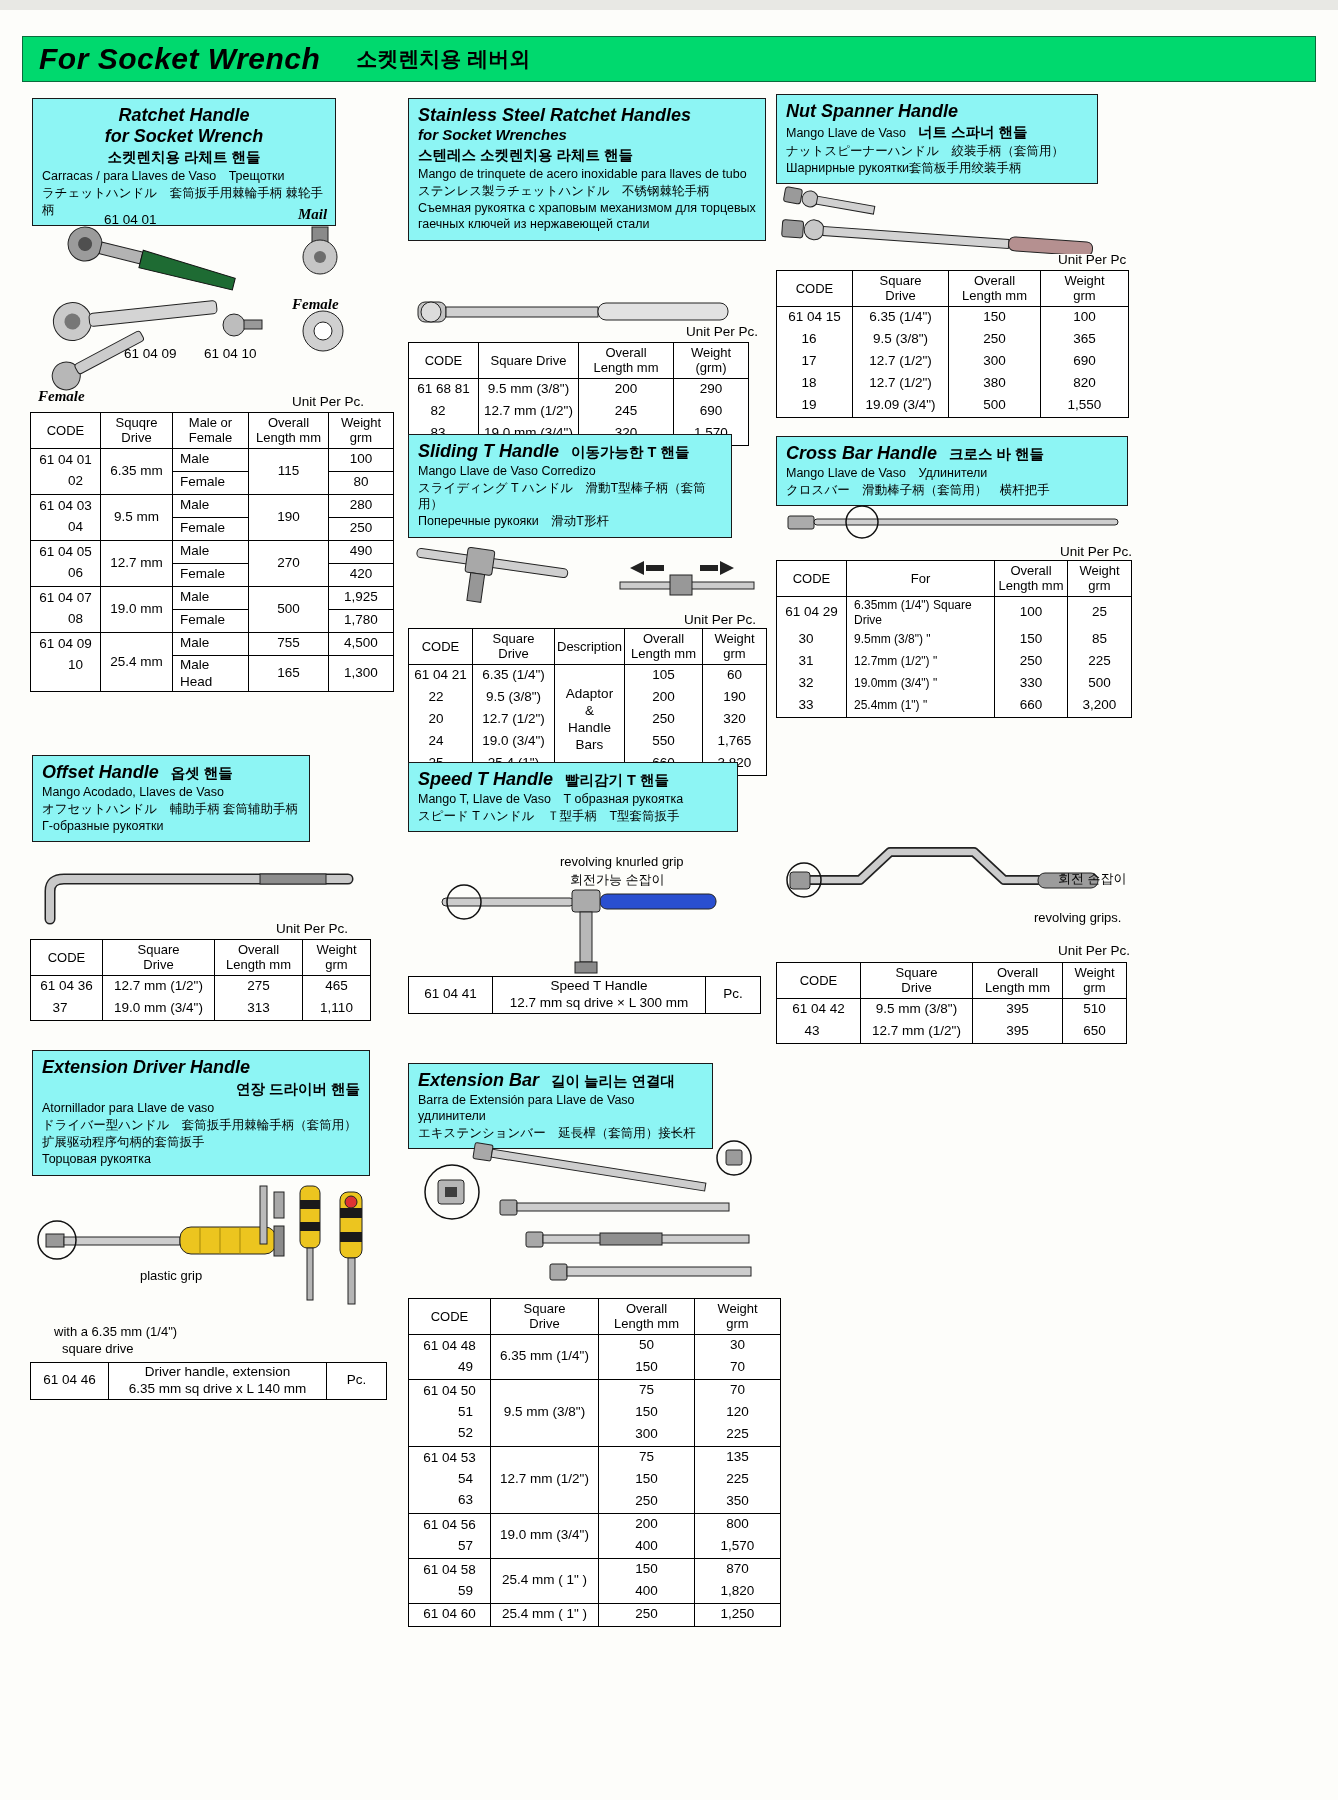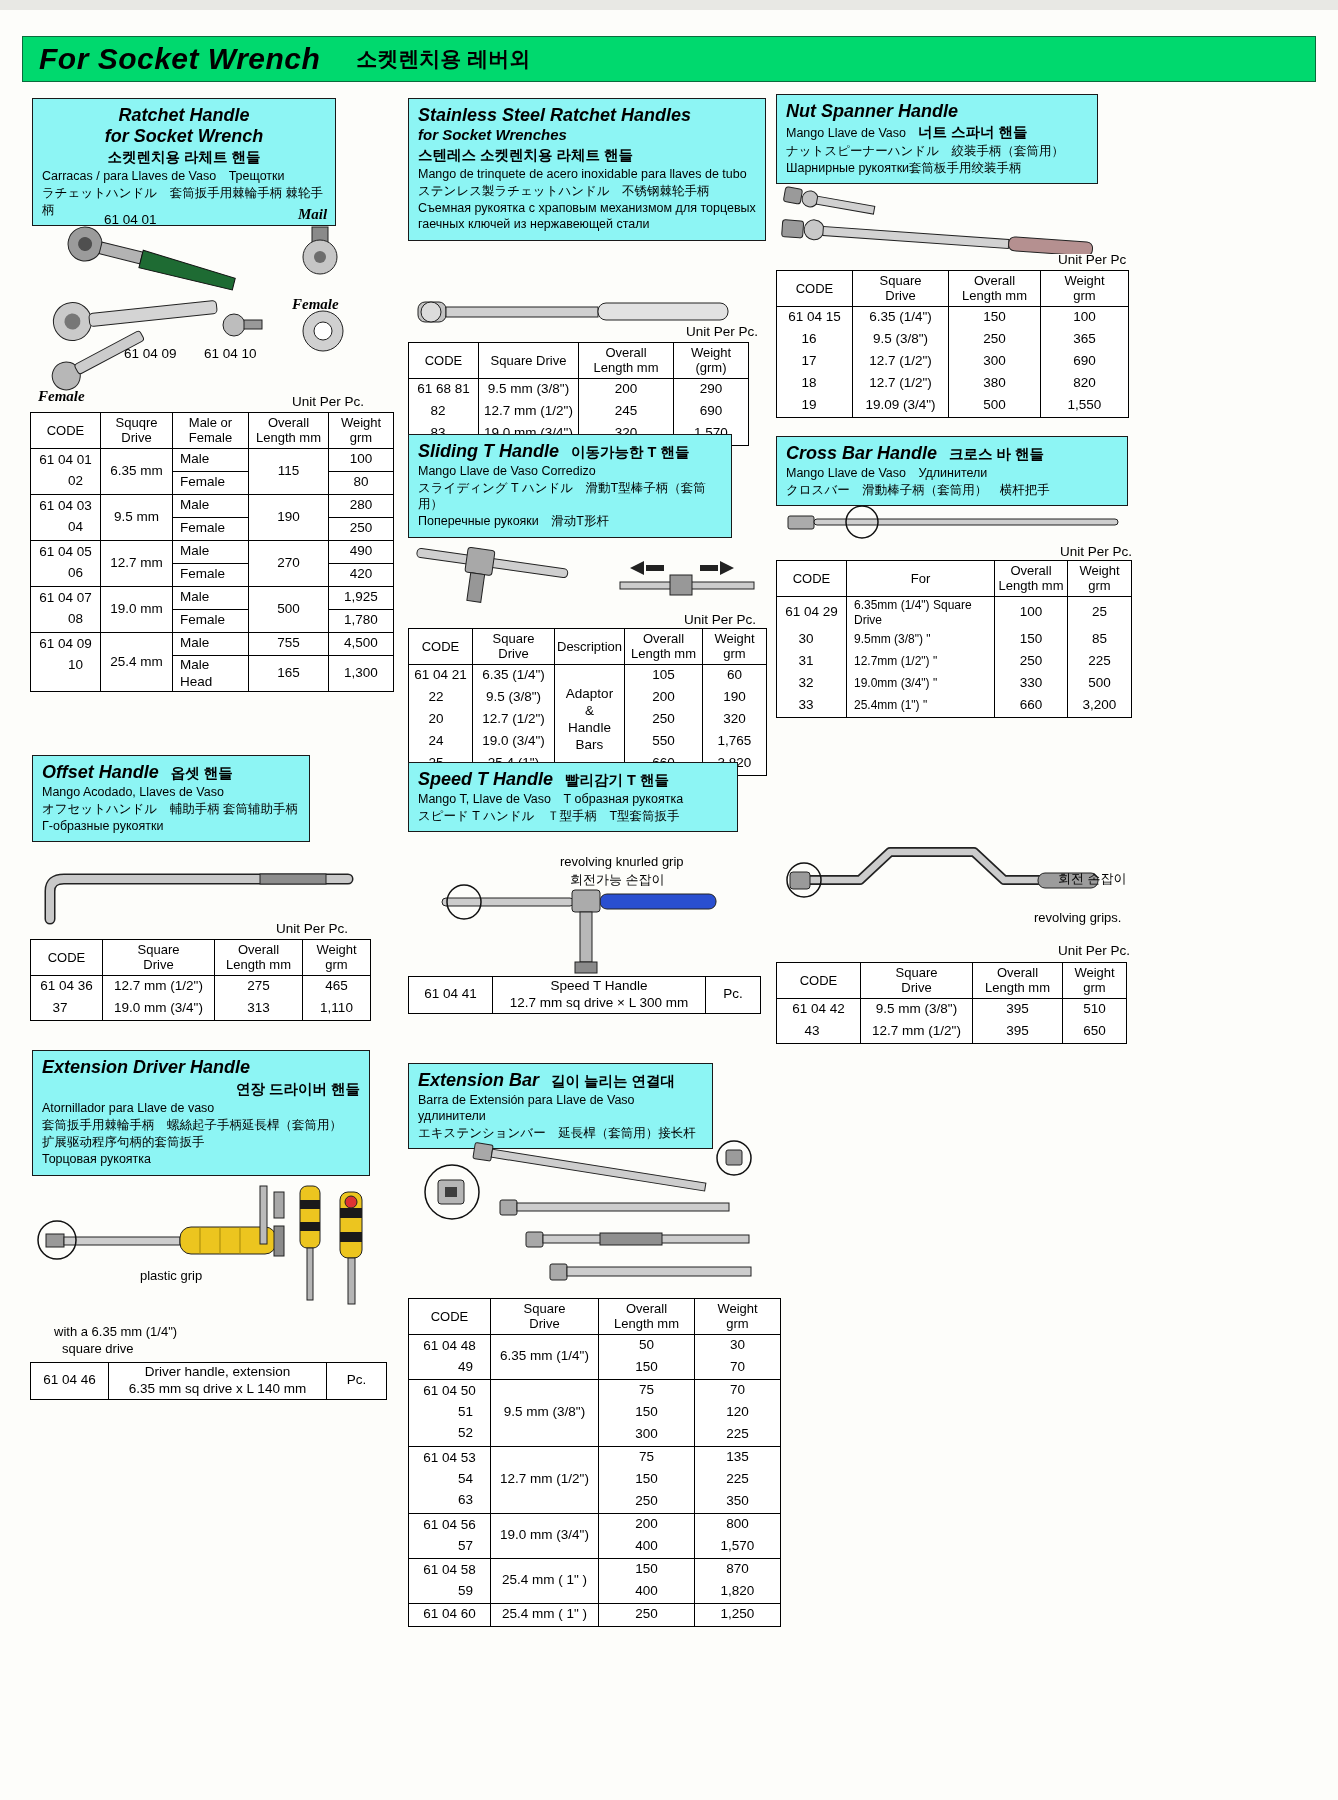--- a/index.html
+++ b/index.html
@@ -228,21 +228,21 @@
         </tr>
       </tbody>
     </table>
   </div>
 
   <div class="sec" style="left:24px;top:1040px;width:380px;height:370px">
     <div class="cyan" style="left:8px;top:0;width:338px">
       <div class="t-en">Extension Driver Handle</div>
       <div class="ko-big rgt">연장 드라이버 핸들</div>
       <div class="ln">Atornillador para Llave de vaso</div>
-      <div class="ln">套筒扳手用棘輪手柄　螺絲起子手柄延長桿（套筒用）</div>
+      <div class="ln">ドライバー型ハンドル　套筒扳手用棘輪手柄（套筒用）</div>
       <div class="ln">扩展驱动程序句柄的套筒扳手</div>
       <div class="ln">Торцовая рукоятка</div>
     </div>
     <svg class="img" style="left:0;top:128px" width="364" height="168" viewBox="0 0 364 168">
       <rect x="22" y="56" width="18" height="13" fill="#999" stroke="#222"></rect>
       <rect x="40" y="59" width="116" height="8" fill="#cdcdcd" stroke="#222"></rect>
       <rect x="156" y="49" width="96" height="27" rx="11" fill="#ecc51f" stroke="#222"></rect>
       <line x1="176" y1="49" x2="176" y2="76" stroke="#a5890a"></line>
       <line x1="196" y1="49" x2="196" y2="76" stroke="#a5890a"></line>
       <line x1="216" y1="49" x2="216" y2="76" stroke="#a5890a"></line>

